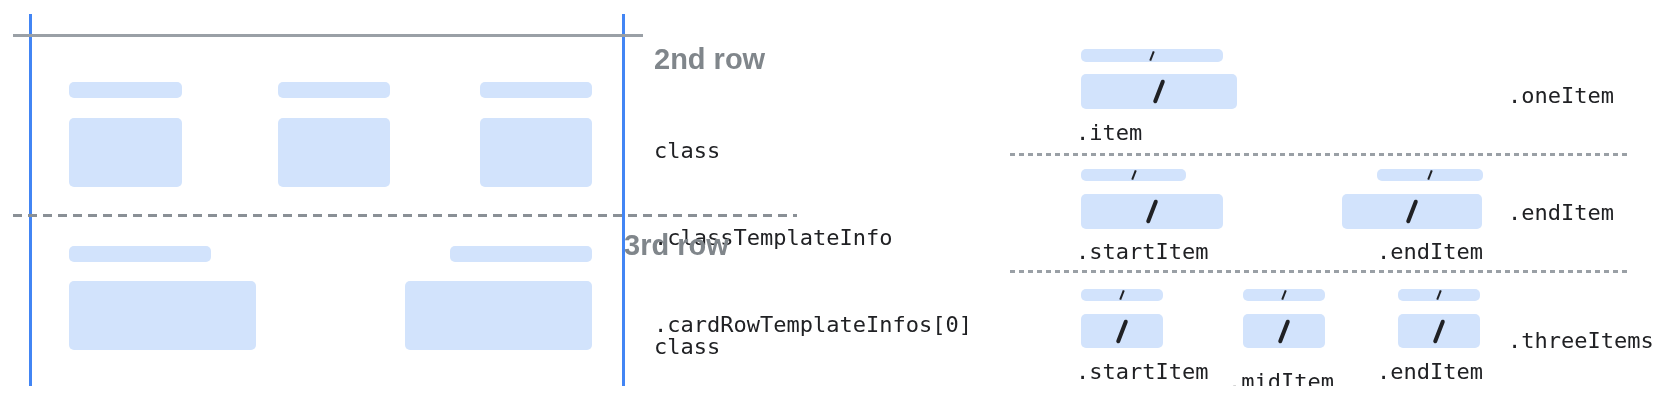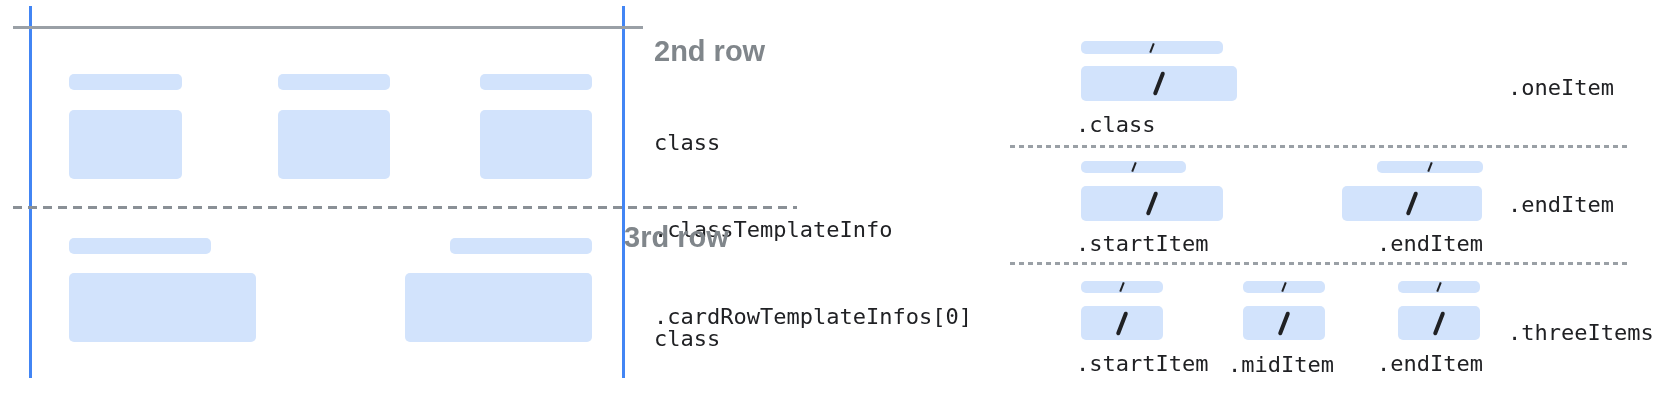--- a/index.html
+++ b/index.html
@@ -2,20 +2,21 @@
 <html><head>
 <meta charset="utf-8">
 <style>
   html,body{margin:0;padding:0;background:#ffffff;}
   .stage{
     position:relative;
     width:1676px;height:378px;
     background:#ffffff;
     font-family:"Liberation Sans",sans-serif;
     overflow:hidden;
+    margin-top:8px;
   }
   
   .vline{position:absolute;width:3px;background:#4285f4;}
   .hline{position:absolute;height:3px;background:#9aa0a6;}
   .dashline{position:absolute;height:3px;
     background:repeating-linear-gradient(to right,#8a9096 0 9px,transparent 9px 15px);}
   .dotline{position:absolute;height:3px;
     background:repeating-linear-gradient(to right,#9aa0a6 0 5px,transparent 5px 9px);}
   
   .bar{position:absolute;background:#d2e3fc;border-radius:5px;
@@ -78,21 +79,21 @@
 
   <div>
 
     <div>
       <div class="bar" style="left:1081px;top:41px;width:142px;height:13px;">
         <div class="slash slash-sm"></div>
       </div>
       <div class="bar" style="left:1081px;top:66px;width:156px;height:35px;">
         <div class="slash slash-lg"></div>
       </div>
-      <div class="mono" style="left:1076px;top:110px;">.class</div>
+      <div class="mono" style="left:1076px;top:110px;">.item</div>
       <div class="mono" style="left:1508px;top:73px;">.oneItem</div>
     </div>
 
     <div class="dotline" style="left:1010px;top:145px;width:620px;"></div>
 
     <div>
       <div class="bar" style="left:1081px;top:161px;width:105px;height:12px;">
         <div class="slash slash-sm"></div>
       </div>
       <div class="bar" style="left:1081px;top:186px;width:142px;height:35px;">
@@ -124,19 +125,19 @@
       <div class="bar" style="left:1243px;top:306px;width:82px;height:34px;">
         <div class="slash slash-lg"></div>
       </div>
       <div class="bar" style="left:1398px;top:281px;width:82px;height:12px;">
         <div class="slash slash-sm"></div>
       </div>
       <div class="bar" style="left:1398px;top:306px;width:82px;height:34px;">
         <div class="slash slash-lg"></div>
       </div>
       <div class="mono" style="left:1076px;top:349px;">.startItem</div>
-      <div class="mono" style="left:1228px;top:350px;">.midItem</div>
+      <div class="mono" style="left:1228px;top:359px;">.midItem</div>
       <div class="mono" style="left:1377px;top:349px;">.endItem</div>
       <div class="mono" style="left:1508px;top:318px;">.threeItems</div>
     </div>
 
   </div>
 </div>
 
 </body></html>

